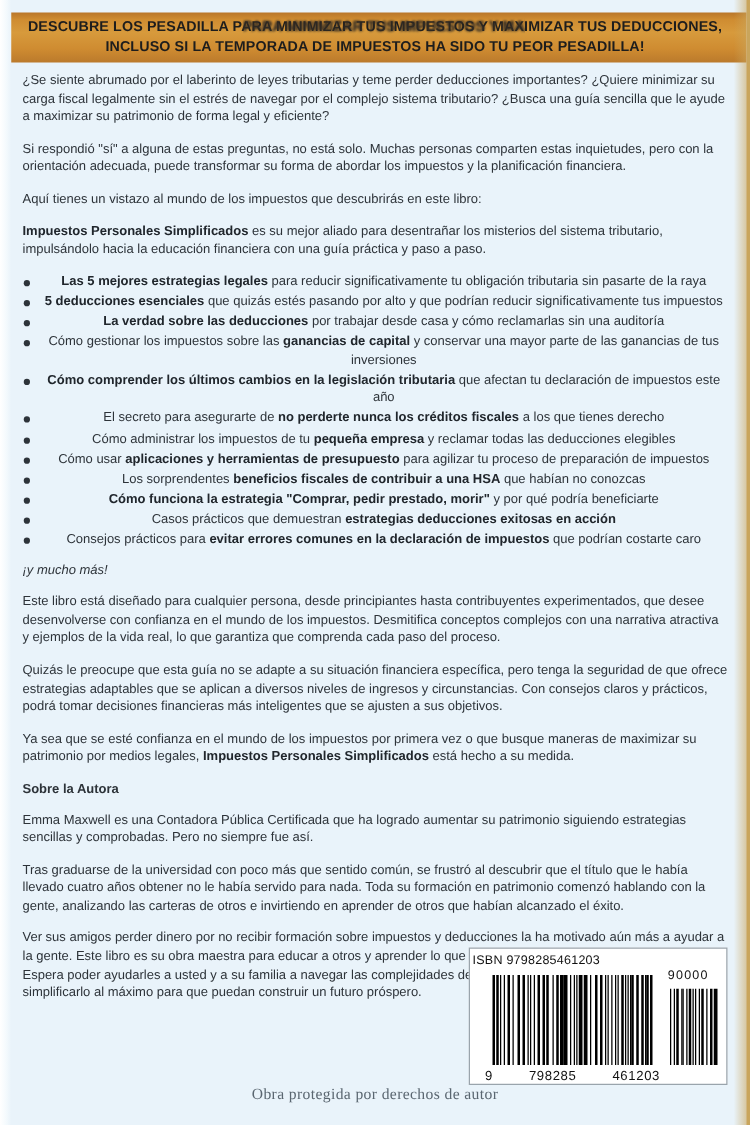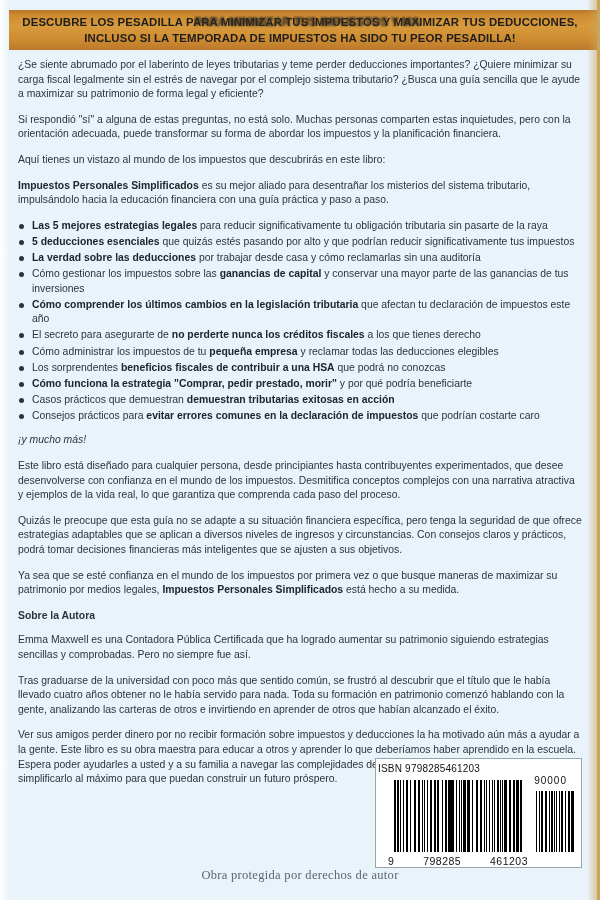--- a/index.html
+++ b/index.html
@@ -112,20 +112,21 @@
   p.para {
     margin: 0 0 11px 0;
     text-align: left;
   }
   .strong { font-weight: bold; color: #20262c; }
 
   ul.features {
     list-style: none;
     margin: 5px 0 10px 0;
     padding: 0;
+    text-align: center;
   }
   ul.features li {
     position: relative;
     padding-left: 14px;
     margin-bottom: 1.5px;
     line-height: 14.6px;
   }
   ul.features li .dot {
     position: absolute;
     left: 1px;
@@ -250,23 +251,24 @@
     <p class="para"><span class="strong">Impuestos Personales Simplificados</span><span> es su mejor aliado para desentrañar los misterios del sistema tributario, impulsándolo hacia la educación financiera con una guía práctica y paso a paso.</span></p>
 
     <ul class="features" id="feature-list">
         <li><span class="dot"></span><span class="strong">Las 5 mejores estrategias legales</span><span> para reducir significativamente tu obligación tributaria sin pasarte de la raya</span></li>
         <li><span class="dot"></span><span class="strong">5 deducciones esenciales</span><span> que quizás estés pasando por alto y que podrían reducir significativamente tus impuestos</span></li>
         <li><span class="dot"></span><span class="strong">La verdad sobre las deducciones</span><span> por trabajar desde casa y cómo reclamarlas sin una auditoría</span></li>
         <li><span class="dot"></span><span>Cómo gestionar los impuestos sobre las </span><span class="strong">ganancias de capital</span><span> y conservar una mayor parte de las ganancias de tus inversiones</span></li>
         <li><span class="dot"></span><span class="strong">Cómo comprender los últimos cambios en la legislación tributaria</span><span> que afectan tu declaración de impuestos este año</span></li>
         <li><span class="dot"></span><span>El secreto para asegurarte de </span><span class="strong">no perderte nunca los créditos fiscales</span><span> a los que tienes derecho</span></li>
         <li><span class="dot"></span><span>Cómo administrar los impuestos de tu </span><span class="strong">pequeña empresa</span><span> y reclamar todas las deducciones elegibles</span></li>
-        <li><span class="dot"></span><span>Los sorprendentes </span><span class="strong">beneficios fiscales de contribuir a una HSA</span><span> que podrá no conozcas</span></li>
+        <li><span class="dot"></span><span>Cómo usar </span><span class="strong">aplicaciones y herramientas de presupuesto</span><span> para agilizar tu proceso de preparación de impuestos</span></li>
+        <li><span class="dot"></span><span>Los sorprendentes </span><span class="strong">beneficios fiscales de contribuir a una HSA</span><span> que habían no conozcas</span></li>
         <li><span class="dot"></span><span class="strong">Cómo funciona la estrategia "Comprar, pedir prestado, morir"</span><span> y por qué podría beneficiarte</span></li>
-        <li><span class="dot"></span><span>Casos prácticos que demuestran </span><span class="strong">demuestran tributarias exitosas en acción</span></li>
+        <li><span class="dot"></span><span>Casos prácticos que demuestran </span><span class="strong">estrategias deducciones exitosas en acción</span></li>
         <li><span class="dot"></span><span>Consejos prácticos para </span><span class="strong">evitar errores comunes en la declaración de impuestos</span><span> que podrían costarte caro</span></li>
       </ul>
 
     <p class="para mucho">¡y mucho más!</p>
 
     <p class="para">Este libro está diseñado para cualquier persona, desde principiantes hasta contribuyentes experimentados, que desee desenvolverse con confianza en el mundo de los impuestos. Desmitifica conceptos complejos con una narrativa atractiva y ejemplos de la vida real, lo que garantiza que comprenda cada paso del proceso.</p>
     <p class="para">Quizás le preocupe que esta guía no se adapte a su situación financiera específica, pero tenga la seguridad de que ofrece estrategias adaptables que se aplican a diversos niveles de ingresos y circunstancias. Con consejos claros y prácticos, podrá tomar decisiones financieras más inteligentes que se ajusten a sus objetivos.</p>
 
     <p class="para"><span>Ya sea que se esté confianza en el mundo de los impuestos por primera vez o que busque maneras de maximizar su patrimonio por medios legales, </span><span class="strong">Impuestos Personales Simplificados</span><span> está hecho a su medida.</span></p>
 

